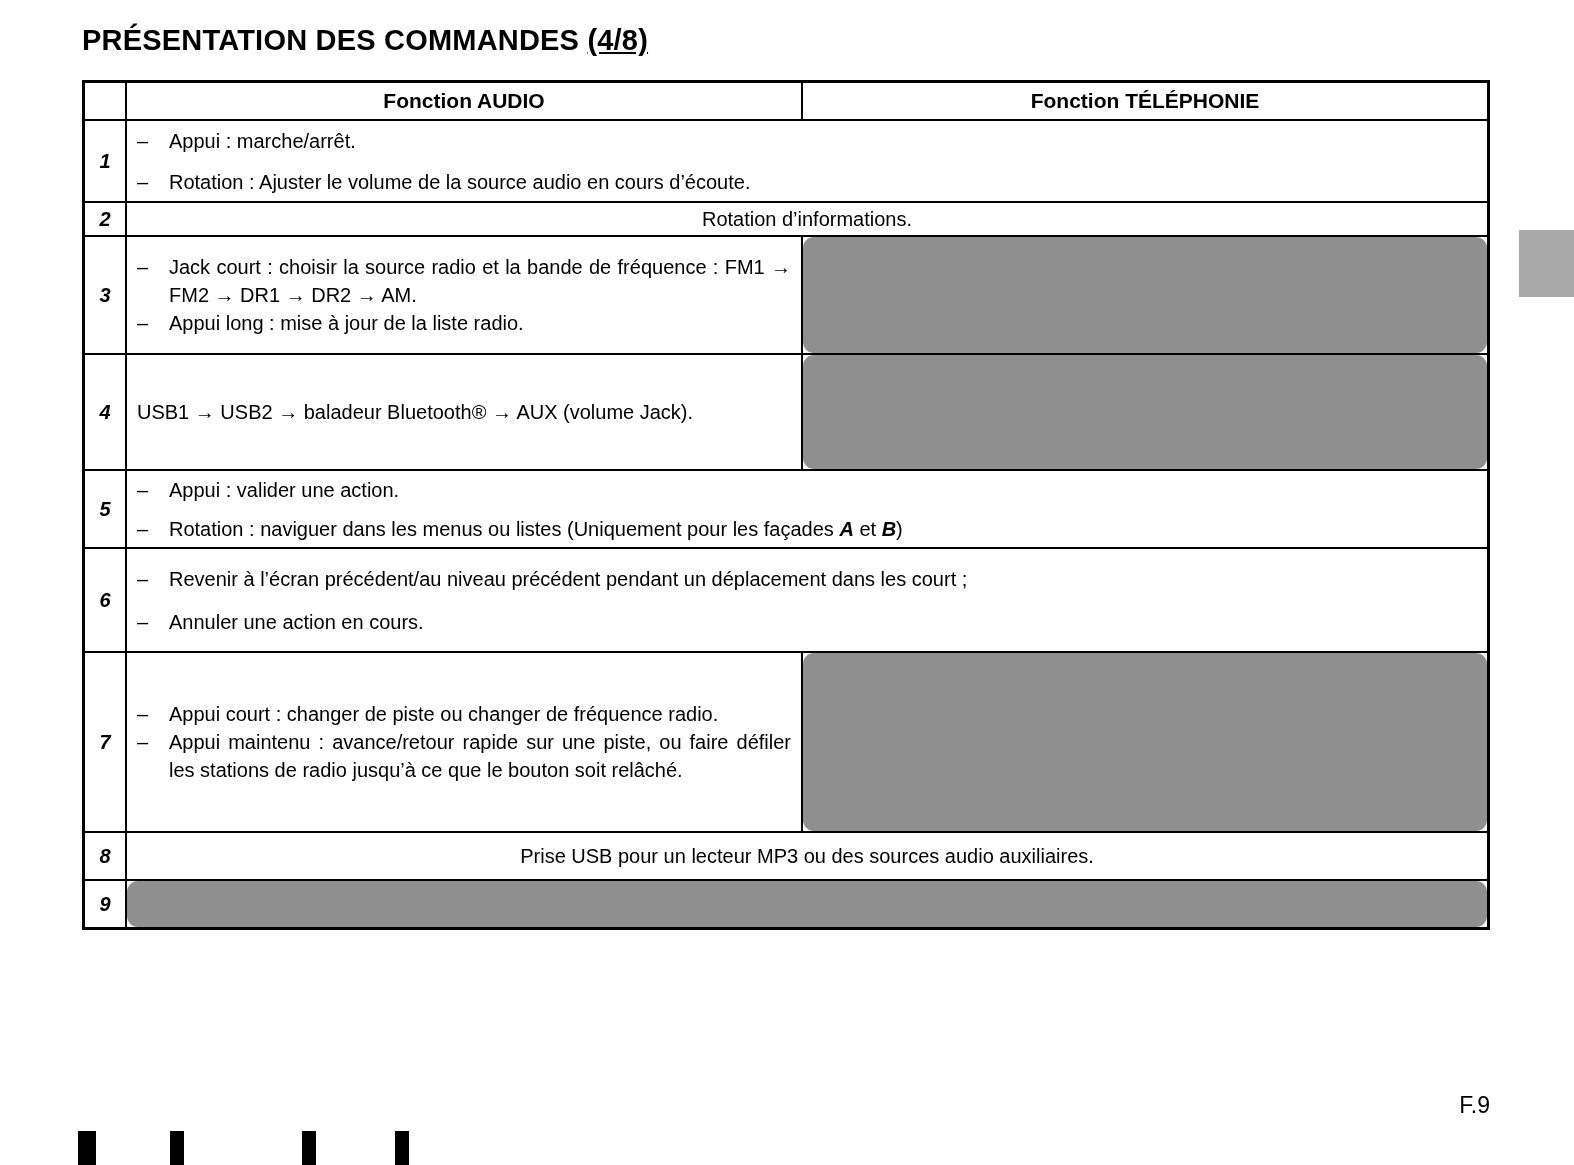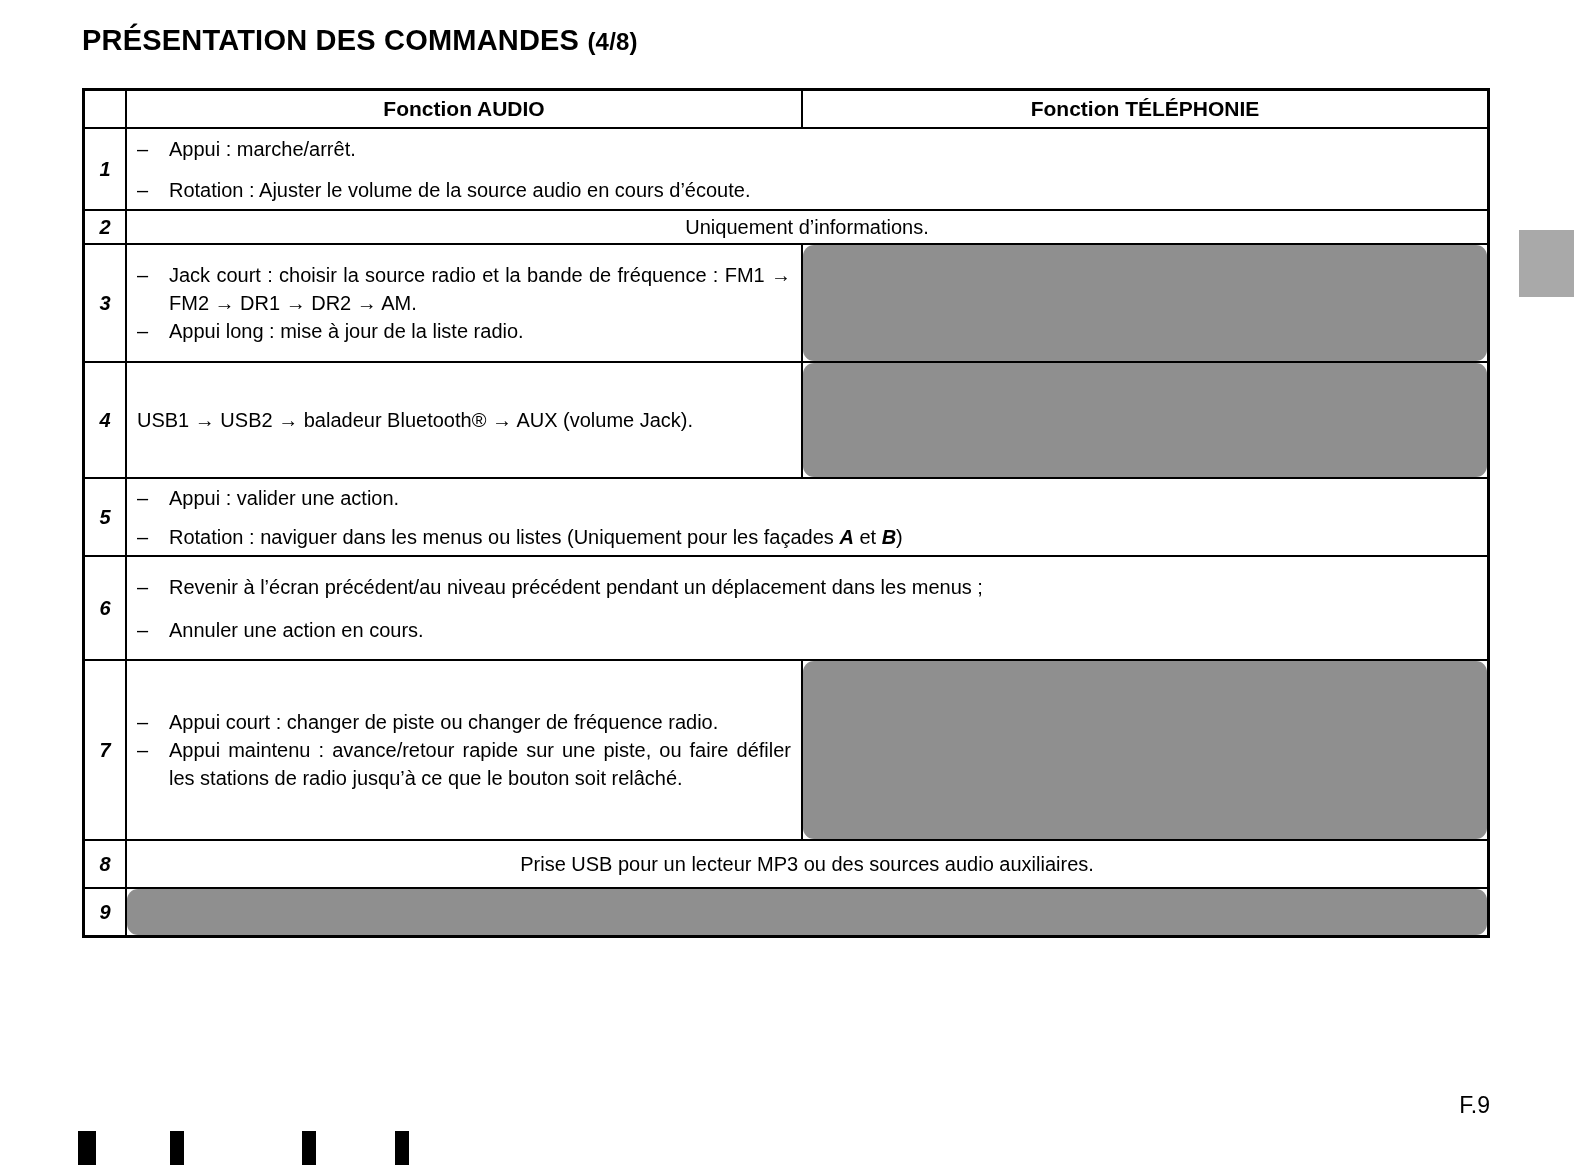--- a/index.html
+++ b/index.html
@@ -11,25 +11,25 @@
     font-family:"Liberation Sans", sans-serif;
     overflow:hidden;
   }
 
   
   .page-title{
     position:absolute;left:82px;top:24px;
     font-weight:bold;font-size:29px;letter-spacing:.2px;
     white-space:nowrap;
   }
-  .page-title .suffix{font-size:24px;}
+  .page-title .suffix{font-size:29px;text-decoration:underline;}
 
   
   .cmd-table{
-    position:absolute;left:82px;top:88px;width:1408px;
+    position:absolute;left:82px;top:80px;width:1408px;
     border:3px solid #000;box-sizing:border-box;
     font-size:20px;line-height:28px;
   }
   .row{display:flex;border-top:2px solid #000;box-sizing:border-box;align-items:stretch;}
   .row:first-child{border-top:none;}
   .cell{box-sizing:border-box;}
   .num-cell{
     flex:0 0 42px;width:42px;
     border-right:2px solid #000;
     display:flex;align-items:center;justify-content:center;
@@ -107,21 +107,21 @@
         <span class="dash">–</span>
         <span class="btext">Rotation : Ajuster le volume de la source audio en cours d’écoute.</span>
       </div>
     </div>
   </div>
 
   <div class="row" style="height:34px">
     <div class="cell num-cell">
       <span>2</span>
     </div>
-    <div class="cell span-col center-text">Uniquement d’informations.</div>
+    <div class="cell span-col center-text">Rotation d’informations.</div>
   </div>
 
   <div class="row" style="height:118px">
     <div class="cell num-cell">
       <span>3</span>
     </div>
     <div class="cell audio-col content gap0 justify">
       <div class="bullet">
         <span class="dash">–</span>
         <span class="btext">Jack court : choisir la source radio et la bande de fréquence : FM1 → FM2 → DR1 → DR2 → AM.</span>
@@ -160,21 +160,21 @@
     </div>
   </div>
 
   <div class="row" style="height:104px">
     <div class="cell num-cell">
       <span>6</span>
     </div>
     <div class="cell span-col content gap16">
       <div class="bullet">
         <span class="dash">–</span>
-        <span class="btext">Revenir à l’écran précédent/au niveau précédent pendant un déplacement dans les menus ;</span>
+        <span class="btext">Revenir à l’écran précédent/au niveau précédent pendant un déplacement dans les court ;</span>
       </div>
       <div class="bullet">
         <span class="dash">–</span>
         <span class="btext">Annuler une action en cours.</span>
       </div>
     </div>
   </div>
 
   <div class="row" style="height:180px">
     <div class="cell num-cell">

